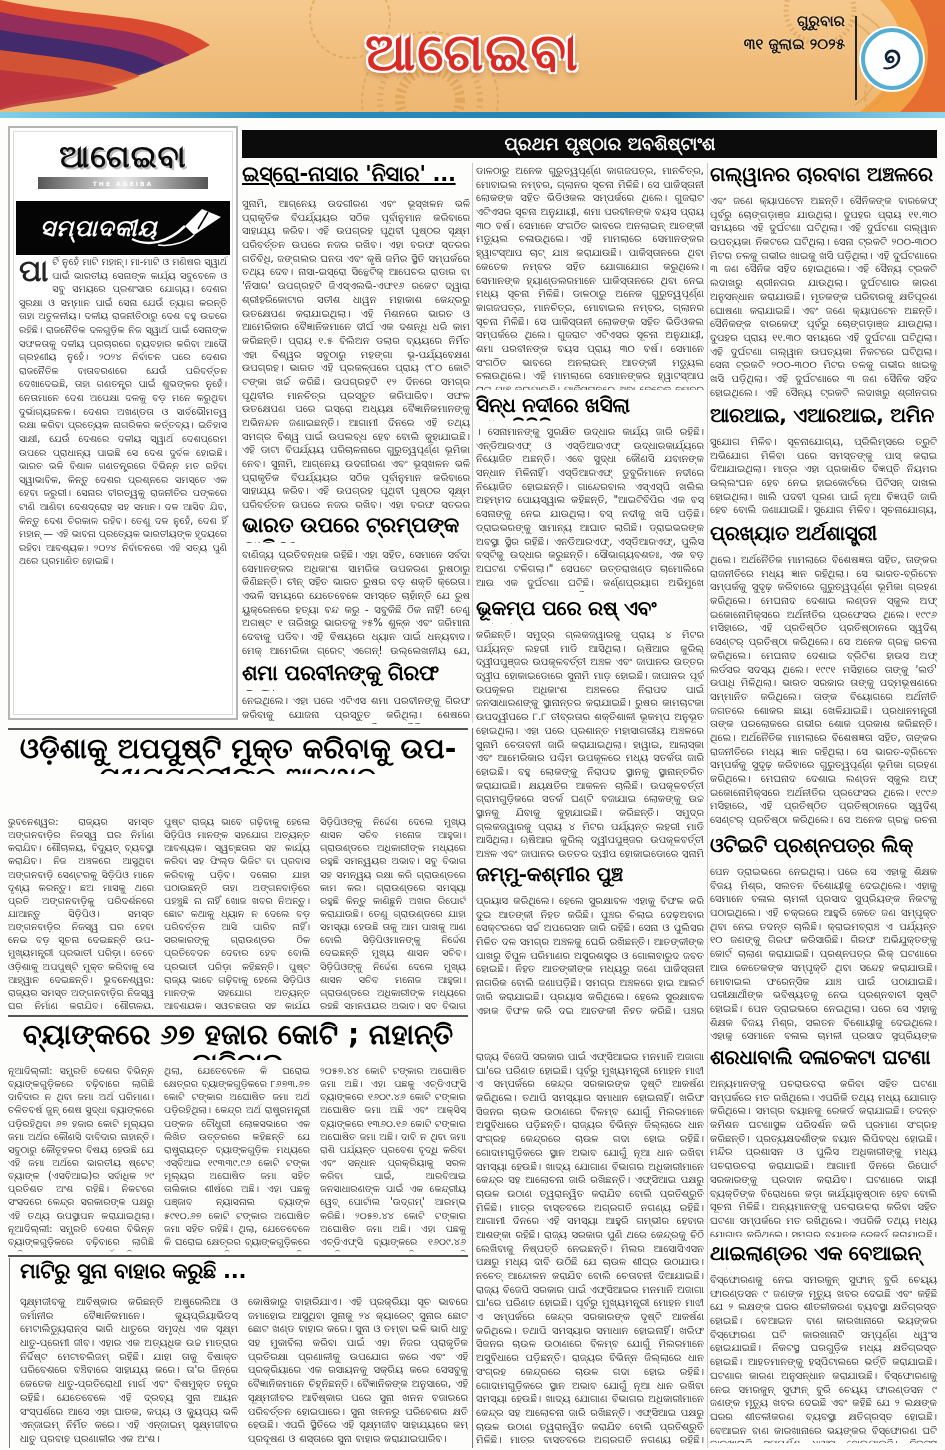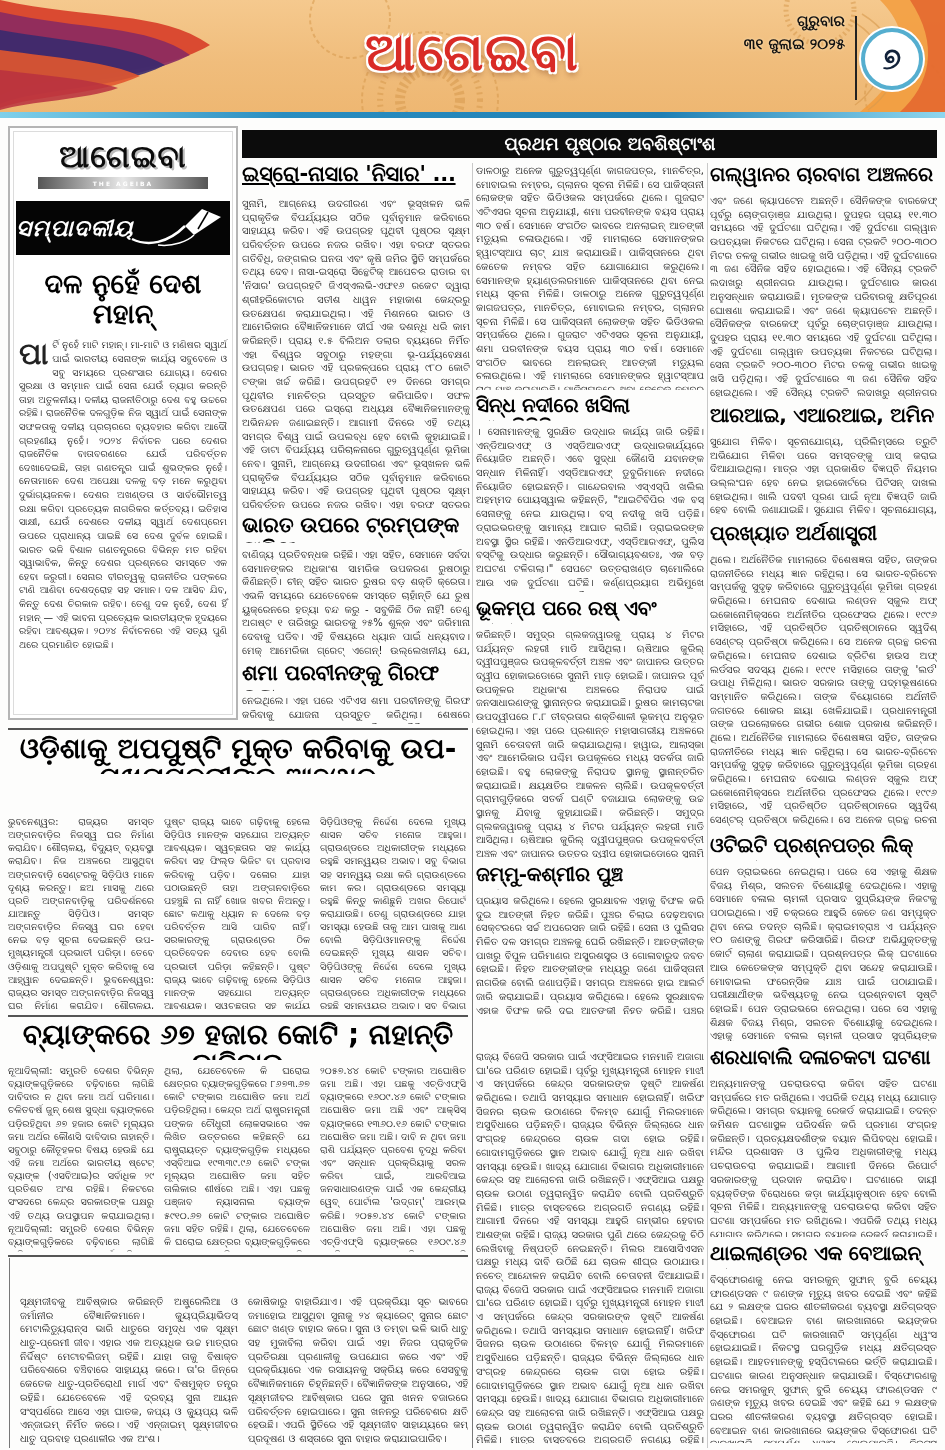--- a/index.html
+++ b/index.html
@@ -27,21 +27,21 @@
   .edbox{position:absolute;left:8px;top:126px;width:230px;height:594px;background:#fff;
          border:2px solid #b5b5b5;outline:1px solid #dcdcdc;outline-offset:-6px;
          box-sizing:border-box;padding:10px 9px;overflow:hidden;}
   .edlogo{font-size:31px;font-weight:800;color:#0c0c0c;text-align:center;letter-spacing:1px;
           text-shadow:2px 2px 0 #bbb;}
   .edlogobar{margin:2px auto 0;width:82%;height:12px;
              background:linear-gradient(90deg,#555,#e9e9e9 50%,#555);
              display:flex;align-items:center;justify-content:center;}
   .edlogobar span{font-size:6px;letter-spacing:2px;color:#fff;font-weight:bold;}
   .edbanner{margin:12px -3px 0;height:54px;background:#050505;position:relative;
-            display:flex;align-items:center;padding-left:0;box-sizing:border-box;}
+            display:flex;align-items:center;padding-left:24px;box-sizing:border-box;}
   .edbanner .lbl{color:#fff;font-size:23px;font-weight:800;font-style:italic;letter-spacing:1px;}
   .edbanner svg{position:absolute;right:6px;top:4px;}
   .edhead{font-size:27px;font-weight:800;color:#000;text-align:center;margin:14px 0 10px;line-height:1.1;}
   .edbody{font-size:9.6px;line-height:1.42;text-align:justify;color:#222;}
   .dropcap{float:left;font-size:30px;font-weight:bold;line-height:.9;padding:2px 4px 0 0;}
   
   .abs{position:absolute;box-sizing:border-box;overflow:hidden;}
   .secbanner{background:#0c0c0c;color:#fff;font-weight:800;text-align:center;
              display:flex;align-items:center;justify-content:center;}
   .col-h{font-weight:800;color:#000;line-height:1.12;letter-spacing:-.3px;font-size:20px;}
@@ -100,21 +100,20 @@
     </div>
     <div class="edbanner">
       <span class="lbl">ସମ୍ପାଦକୀୟ</span>
       <svg width="96" height="46" viewBox="0 0 96 46">
         <path d="M74 4 L93 12 L66 30 L57 21 Z" fill="#fff"></path>
         <path d="M80 7 L70 24" stroke="#000" stroke-width="1.5"></path>
         <path d="M57 21 C40 38 20 42 4 34" stroke="#fff" fill="none" stroke-width="2.5"></path>
         <path d="M30 40 C45 42 60 36 66 30" stroke="#fff" fill="none" stroke-width="1.5"></path>
       </svg>
     </div>
-    <div class="edhead">ଦଳ ନୁହେଁ ଦେଶ ମହାନ୍</div>
     <div class="edbody">
       <span class="dropcap">ପା</span><span>ର୍ଟି ନୁହେଁ ମାଟି ମହାନ୍। ମା-ମାଟି ଓ ମଣିଷର ସ୍ୱାର୍ଥ ପାଇଁ ଭାରତୀୟ ସେନାଙ୍କ କାର୍ଯ୍ୟ ସବୁବେଳେ ଓ ସବୁ ସମୟରେ ପ୍ରଶଂସାର ଯୋଗ୍ୟ। ଦେଶର ସୁରକ୍ଷା ଓ ସମ୍ମାନ ପାଇଁ ସେନା ଯେଉଁ ତ୍ୟାଗ କରନ୍ତି ତାହା ଅତୁଳନୀୟ। ଦଳୀୟ ରାଜନୀତିଠାରୁ ଦେଶ ବହୁ ଉଚ୍ଚରେ ରହିଛି। ରାଜନୈତିକ ଦଳଗୁଡ଼ିକ ନିଜ ସ୍ୱାର୍ଥ ପାଇଁ ସେନାଙ୍କ ସଫଳତାକୁ ଦଳୀୟ ପ୍ରଚାରରେ ବ୍ୟବହାର କରିବା ଆଦୌ ଗ୍ରହଣୀୟ ନୁହେଁ। ୨୦୨୪ ନିର୍ବାଚନ ପରେ ଦେଶର ରାଜନୈତିକ ବାତାବରଣରେ ଯେଉଁ ପରିବର୍ତ୍ତନ ଦେଖାଦେଇଛି, ତାହା ଗଣତନ୍ତ୍ର ପାଇଁ ଶୁଭଙ୍କର ନୁହେଁ। ନେତାମାନେ ଦେଶ ଅପେକ୍ଷା ଦଳକୁ ବଡ଼ ମନେ କରୁଥିବା ଦୁର୍ଭାଗ୍ୟଜନକ। ଦେଶର ଅଖଣ୍ଡତା ଓ ସାର୍ବଭୌମତ୍ୱ ରକ୍ଷା କରିବା ପ୍ରତ୍ୟେକ ନାଗରିକର କର୍ତ୍ତବ୍ୟ। ଇତିହାସ ସାକ୍ଷୀ, ଯେଉଁ ଦେଶରେ ଦଳୀୟ ସ୍ୱାର୍ଥ ଦେଶପ୍ରେମ ଉପରେ ପ୍ରାଧାନ୍ୟ ପାଇଛି ସେ ଦେଶ ଦୁର୍ବଳ ହୋଇଛି। ଭାରତ ଭଳି ବିଶାଳ ଗଣତନ୍ତ୍ରରେ ବିଭିନ୍ନ ମତ ରହିବା ସ୍ୱାଭାବିକ, କିନ୍ତୁ ଦେଶର ପ୍ରଶ୍ନରେ ସମସ୍ତେ ଏକ ହେବା ଜରୁରୀ। ସେନାର ବୀରତ୍ୱକୁ ରାଜନୀତିର ପଙ୍କରେ ଟାଣି ଆଣିବା ଦେଶଦ୍ରୋହ ସହ ସମାନ। ଦଳ ଆସିବ ଯିବ, କିନ୍ତୁ ଦେଶ ଚିରକାଳ ରହିବ। ତେଣୁ ଦଳ ନୁହେଁ, ଦେଶ ହିଁ ମହାନ୍ — ଏହି ଭାବନା ପ୍ରତ୍ୟେକ ଭାରତୀୟଙ୍କ ହୃଦୟରେ ରହିବା ଆବଶ୍ୟକ। ୨୦୨୪ ନିର୍ବାଚନରେ ଏହି ସତ୍ୟ ପୁଣି ଥରେ ପ୍ରମାଣିତ ହୋଇଛି।</span>
     </div>
   </aside>
 
   <div class="abs secbanner" style="left:242px;top:130px;width:695px;height:28px;font-size:18px;padding-left:41px;">ପ୍ରଥମ ପୃଷ୍ଠାର ଅବଶିଷ୍ଟାଂଶ</div>
 
   <div class="abs col-h" style="left:242px;top:163px;width:228px;height:29px;font-size:21px;text-decoration:underline;">ଇସ୍ରୋ-ନାସାର 'ନିସାର' ...</div>
   <div class="abs body-t fill" style="left:242px;top:197px;width:228px;height:312px;">ସୁନାମି, ଆଗ୍ନେୟ ଉଦଗୀରଣ ଏବଂ ଭୂସ୍ଖଳନ ଭଳି ପ୍ରାକୃତିକ ବିପର୍ଯ୍ୟୟର ସଠିକ ପୂର୍ବାନୁମାନ କରିବାରେ ସାହାଯ୍ୟ କରିବ। ଏହି ଉପଗ୍ରହ ପୃଥିବୀ ପୃଷ୍ଠର ସୂକ୍ଷ୍ମ ପରିବର୍ତ୍ତନ ଉପରେ ନଜର ରଖିବ। ଏହା ବରଫ ସ୍ତରର ଗତିବିଧି, ଜଙ୍ଗଲର ଘନତା ଏବଂ କୃଷି ଜମିର ସ୍ଥିତି ସମ୍ପର୍କରେ ତଥ୍ୟ ଦେବ। ନାସା-ଇସ୍ରୋ ସିନ୍ଥେଟିକ୍ ଆପେଚର ରାଡାର ବା 'ନିସାର' ଉପଗ୍ରହଟି ଜିଏସ୍ଏଲଭି-ଏଫ୧୬ ରକେଟ ଦ୍ୱାରା ଶ୍ରୀହରିକୋଟାର ସତୀଶ ଧାୱନ ମହାକାଶ କେନ୍ଦ୍ରରୁ ଉତକ୍ଷେପଣ କରାଯାଇଥିଲା। ଏହି ମିଶନରେ ଭାରତ ଓ ଆମେରିକାର ବୈଜ୍ଞାନିକମାନେ ଦୀର୍ଘ ଏକ ଦଶନ୍ଧି ଧରି କାମ କରିଛନ୍ତି। ପ୍ରାୟ ୧.୫ ବିଲିଅନ ଡଲାର ବ୍ୟୟରେ ନିର୍ମିତ ଏହା ବିଶ୍ୱର ସବୁଠାରୁ ମହଙ୍ଗା ଭୂ-ପର୍ଯ୍ୟବେକ୍ଷଣ ଉପଗ୍ରହ। ଭାରତ ଏହି ପ୍ରକଳ୍ପରେ ପ୍ରାୟ ୯୮୦ କୋଟି ଟଙ୍କା ଖର୍ଚ୍ଚ କରିଛି। ଉପଗ୍ରହଟି ୧୨ ଦିନରେ ସମଗ୍ର ପୃଥିବୀର ମାନଚିତ୍ର ପ୍ରସ୍ତୁତ କରିପାରିବ। ସଫଳ ଉତକ୍ଷେପଣ ପରେ ଇସ୍ରୋ ଅଧ୍ୟକ୍ଷ ବୈଜ୍ଞାନିକମାନଙ୍କୁ ଅଭିନନ୍ଦନ ଜଣାଇଛନ୍ତି। ଆଗାମୀ ଦିନରେ ଏହି ତଥ୍ୟ ସମଗ୍ର ବିଶ୍ୱ ପାଇଁ ଉପଲବ୍ଧ ହେବ ବୋଲି କୁହାଯାଇଛି। ଏହି ଡାଟା ବିପର୍ଯ୍ୟୟ ପରିଚାଳନାରେ ଗୁରୁତ୍ୱପୂର୍ଣ୍ଣ ଭୂମିକା ନେବ। ସୁନାମି, ଆଗ୍ନେୟ ଉଦଗୀରଣ ଏବଂ ଭୂସ୍ଖଳନ ଭଳି ପ୍ରାକୃତିକ ବିପର୍ଯ୍ୟୟର ସଠିକ ପୂର୍ବାନୁମାନ କରିବାରେ ସାହାଯ୍ୟ କରିବ। ଏହି ଉପଗ୍ରହ ପୃଥିବୀ ପୃଷ୍ଠର ସୂକ୍ଷ୍ମ ପରିବର୍ତ୍ତନ ଉପରେ ନଜର ରଖିବ। ଏହା ବରଫ ସ୍ତରର ଗତିବିଧି, ଜଙ୍ଗଲର ଘନତା ଏବଂ କୃଷି ଜମିର ସ୍ଥିତି ସମ୍ପର୍କରେ ତଥ୍ୟ ଦେବ। ନାସା-ଇସ୍ରୋ ସିନ୍ଥେଟିକ୍ ଆପେଚର ରାଡାର ବା 'ନିସାର' ଉପଗ୍ରହଟି ଜିଏସ୍ଏଲଭି-ଏଫ୧୬ ରକେଟ ଦ୍ୱାରା ଶ୍ରୀହରିକୋଟାର ସତୀଶ ଧାୱନ ମହାକାଶ କେନ୍ଦ୍ରରୁ ଉତକ୍ଷେପଣ କରାଯାଇଥିଲା। ଏହି ମିଶନରେ ଭାରତ ଓ ଆମେରିକାର ବୈଜ୍ଞାନିକମାନେ ଦୀର୍ଘ ଏକ ଦଶନ୍ଧି ଧରି କାମ କରିଛନ୍ତି। ପ୍ରାୟ ୧.୫ ବିଲିଅନ ଡଲାର ବ୍ୟୟରେ ନିର୍ମିତ ଏହା ବିଶ୍ୱର ସବୁଠାରୁ ମହଙ୍ଗା ଭୂ-ପର୍ଯ୍ୟବେକ୍ଷଣ ଉପଗ୍ରହ। ଭାରତ ଏହି ପ୍ରକଳ୍ପରେ ପ୍ରାୟ ୯୮୦ କୋଟି ଟଙ୍କା ଖର୍ଚ୍ଚ କରିଛି। ଉପଗ୍ରହଟି ୧୨ ଦିନରେ ସମଗ୍ର ପୃଥିବୀର ମାନଚିତ୍ର ପ୍ରସ୍ତୁତ କରିପାରିବ। ସଫଳ ଉତକ୍ଷେପଣ ପରେ ଇସ୍ରୋ ଅଧ୍ୟକ୍ଷ ବୈଜ୍ଞାନିକମାନଙ୍କୁ ଅଭିନନ୍ଦନ ଜଣାଇଛନ୍ତି। ଆଗାମୀ ଦିନରେ ଏହି ତଥ୍ୟ ସମଗ୍ର ବିଶ୍ୱ ପାଇଁ ଉପଲବ୍ଧ ହେବ ବୋଲି କୁହାଯାଇଛି। ଏହି ଡାଟା ବିପର୍ଯ୍ୟୟ ପରିଚାଳନାରେ ଗୁରୁତ୍ୱପୂର୍ଣ୍ଣ ଭୂମିକା ନେବ।</div>
   <div class="abs col-h" style="left:242px;top:514px;width:228px;height:29px;font-size:21px;">ଭାରତ ଉପରେ ଟ୍ରମ୍ପଙ୍କ ଟାରିଫ ...</div>
@@ -151,20 +150,21 @@
   <div class="abs body-t fill" style="left:320px;top:815px;width:146px;height:194px;font-size:9.6px;">ସିଡ଼ିପିଓଙ୍କୁ ନିର୍ଦ୍ଦେଶ ଦେଲେ ମୁଖ୍ୟ ଶାସନ ସଚିବ ମନୋଜ ଆହୁଜା। ଗ୍ରାଉଣ୍ଡରେ ଅଧିକାରୀଙ୍କ ମଧ୍ୟରେ ରହୁଛି ସମନ୍ୱୟର ଅଭାବ। ସବୁ ବିଭାଗ ସହ ସମନ୍ୱୟ ରକ୍ଷା କରି ଗ୍ରାଉଣ୍ଡରେ କାମ କର। ଗ୍ରାଉଣ୍ଡରେ ସମସ୍ୟା ରହୁଛି କିନ୍ତୁ କାଣିଛୁନି ଅଖର ରିପୋର୍ଟ କରାଯାଉଛି। ତେଣୁ ଗ୍ରାଉଣ୍ଡରେ ଯାହା ସମସ୍ୟା ହେଉଛି ତାକୁ ଆମ ପାଖକୁ ଆଣ ବୋଲି ସିଡ଼ିପିଓମାନଙ୍କୁ ନିର୍ଦ୍ଦେଶ ଦେଇଛନ୍ତି ମୁଖ୍ୟ ଶାସନ ସଚିବ। ସିଡ଼ିପିଓଙ୍କୁ ନିର୍ଦ୍ଦେଶ ଦେଲେ ମୁଖ୍ୟ ଶାସନ ସଚିବ ମନୋଜ ଆହୁଜା। ଗ୍ରାଉଣ୍ଡରେ ଅଧିକାରୀଙ୍କ ମଧ୍ୟରେ ରହୁଛି ସମନ୍ୱୟର ଅଭାବ। ସବୁ ବିଭାଗ ସହ ସମନ୍ୱୟ ରକ୍ଷା କରି ଗ୍ରାଉଣ୍ଡରେ କାମ କର। ଗ୍ରାଉଣ୍ଡରେ ସମସ୍ୟା ରହୁଛି କିନ୍ତୁ କାଣିଛୁନି ଅଖର ରିପୋର୍ଟ କରାଯାଉଛି। ତେଣୁ ଗ୍ରାଉଣ୍ଡରେ ଯାହା ସମସ୍ୟା ହେଉଛି ତାକୁ ଆମ ପାଖକୁ ଆଣ ବୋଲି ସିଡ଼ିପିଓମାନଙ୍କୁ ନିର୍ଦ୍ଦେଶ ଦେଇଛନ୍ତି ମୁଖ୍ୟ ଶାସନ ସଚିବ।</div>
 
   <div class="hr" style="left:8px;top:1015px;width:460px;"></div>
   <div class="abs big-h" style="left:8px;top:1020px;width:460px;height:40px;font-size:28px;">ବ୍ୟାଙ୍କରେ ୬୭ ହଜାର କୋଟି ; ନାହାନ୍ତି ଦାବିଦାର</div>
   <div class="abs body-t fill" style="left:8px;top:1064px;width:146px;height:188px;font-size:9.6px;">ନୂଆଦିଲ୍ଲୀ: ସମ୍ପ୍ରତି ଦେଶର ବିଭିନ୍ନ ବ୍ୟାଙ୍କଗୁଡ଼ିକରେ ବଢ଼ିବାରେ ଲାଗିଛି ଦାବିଦାର ନ ଥିବା ଜମା ଅର୍ଥ ପରିମାଣ। ଚଳିତବର୍ଷ ଜୁନ୍ ଶେଷ ସୁଦ୍ଧା ବ୍ୟାଙ୍କରେ ପଡ଼ିରହିଥିବା ୬୭ ହଜାର କୋଟି ମୂଲ୍ୟର ଜମା ଅର୍ଥର କୌଣସି ଦାବିଦାର ନାହାନ୍ତି। ସବୁଠାରୁ କୌତୂହଳର ବିଷୟ ହେଉଛି ଯେ ଏହି ଜମା ଅର୍ଥରେ ଭାରତୀୟ ଷ୍ଟେଟ୍ ବ୍ୟାଙ୍କ (ଏସବିଆଇ)ର ସର୍ବାଧିକ ୨୯ ପ୍ରତିଶତ ଅଂଶ ରହିଛି। ନିକଟରେ ସଂସଦରେ କେନ୍ଦ୍ର ସରକାରଙ୍କ ପକ୍ଷରୁ ଏହି ତଥ୍ୟ ଉପସ୍ଥାପନ କରାଯାଇଥିଲା। ନୂଆଦିଲ୍ଲୀ: ସମ୍ପ୍ରତି ଦେଶର ବିଭିନ୍ନ ବ୍ୟାଙ୍କଗୁଡ଼ିକରେ ବଢ଼ିବାରେ ଲାଗିଛି ଦାବିଦାର ନ ଥିବା ଜମା ଅର୍ଥ ପରିମାଣ। ଚଳିତବର୍ଷ ଜୁନ୍ ଶେଷ ସୁଦ୍ଧା ବ୍ୟାଙ୍କରେ ପଡ଼ିରହିଥିବା ୬୭ ହଜାର କୋଟି ମୂଲ୍ୟର ଜମା ଅର୍ଥର କୌଣସି ଦାବିଦାର ନାହାନ୍ତି। ସବୁଠାରୁ କୌତୂହଳର ବିଷୟ ହେଉଛି ଯେ ଏହି ଜମା ଅର୍ଥରେ ଭାରତୀୟ ଷ୍ଟେଟ୍ ବ୍ୟାଙ୍କ (ଏସବିଆଇ)ର ସର୍ବାଧିକ ୨୯ ପ୍ରତିଶତ ଅଂଶ ରହିଛି। ନିକଟରେ ସଂସଦରେ କେନ୍ଦ୍ର ସରକାରଙ୍କ ପକ୍ଷରୁ ଏହି ତଥ୍ୟ ଉପସ୍ଥାପନ କରାଯାଇଥିଲା।</div>
   <div class="abs body-t fill" style="left:164px;top:1064px;width:146px;height:188px;font-size:9.6px;">ଥିଲା, ଯେତେବେଳେ କି ଘରୋଇ କ୍ଷେତ୍ରର ବ୍ୟାଙ୍କଗୁଡ଼ିକରେ ୮୬୭୩.୬୭ କୋଟି ଟଙ୍କାର ଅଘୋଷିତ ଜମା ଅର୍ଥ ପଡ଼ିରହିଥିଲା। କେନ୍ଦ୍ର ଅର୍ଥ ରାଷ୍ଟ୍ରମନ୍ତ୍ରୀ ପଙ୍କଜ ଚୌଧୁରୀ ଲୋକସଭାରେ ଏକ ଲିଖିତ ଉତ୍ତରରେ କହିଛନ୍ତି ଯେ ରାଷ୍ଟ୍ରାୟତ୍ତ ବ୍ୟାଙ୍କଗୁଡ଼ିକ ମଧ୍ୟରେ ଏସ୍‌ବିଆଇ ୧୯୩୩୯.୯୬ କୋଟି ଟଙ୍କା ମୂଲ୍ୟର ଅଘୋଷିତ ଜମା ସହିତ ତାଲିକାର ଶୀର୍ଷରେ ଅଛି। ଏହା ପଛକୁ ପଞ୍ଜାବ ନ୍ୟାସନାଲ ବ୍ୟାଙ୍କ ୫୯୧୦.୬୭ କୋଟି ଟଙ୍କାର ଅଘୋଷିତ ଜମା ସହିତ ରହିଛି। ଥିଲା, ଯେତେବେଳେ କି ଘରୋଇ କ୍ଷେତ୍ରର ବ୍ୟାଙ୍କଗୁଡ଼ିକରେ ୮୬୭୩.୬୭ କୋଟି ଟଙ୍କାର ଅଘୋଷିତ ଜମା ଅର୍ଥ ପଡ଼ିରହିଥିଲା। କେନ୍ଦ୍ର ଅର୍ଥ ରାଷ୍ଟ୍ରମନ୍ତ୍ରୀ ପଙ୍କଜ ଚୌଧୁରୀ ଲୋକସଭାରେ ଏକ ଲିଖିତ ଉତ୍ତରରେ କହିଛନ୍ତି ଯେ ରାଷ୍ଟ୍ରାୟତ୍ତ ବ୍ୟାଙ୍କଗୁଡ଼ିକ ମଧ୍ୟରେ ଏସ୍‌ବିଆଇ ୧୯୩୩୯.୯୬ କୋଟି ଟଙ୍କା ମୂଲ୍ୟର ଅଘୋଷିତ ଜମା ସହିତ ତାଲିକାର ଶୀର୍ଷରେ ଅଛି। ଏହା ପଛକୁ ପଞ୍ଜାବ ନ୍ୟାସନାଲ ବ୍ୟାଙ୍କ ୫୯୧୦.୬୭ କୋଟି ଟଙ୍କାର ଅଘୋଷିତ ଜମା ସହିତ ରହିଛି।</div>
   <div class="abs body-t fill" style="left:320px;top:1064px;width:146px;height:188px;font-size:9.6px;">୨୦୫୭.୪୪ କୋଟି ଟଙ୍କାର ଅଘୋଷିତ ଜମା ଅଛି। ଏହା ପଛକୁ ଏଚ୍‌ଡିଏଫ୍‌ସି ବ୍ୟାଙ୍କରେ ୧୬୦୯.୪୬ କୋଟି ଟଙ୍କାର ଅଘୋଷିତ ଜମା ଅଛି ଏବଂ ଆକ୍ସିସ୍ ବ୍ୟାଙ୍କରେ ୧୩୬୦.୧୬ କୋଟି ଟଙ୍କାର ଅଘୋଷିତ ଜମା ଅଛି। ଦାବି ନ ଥିବା ଜମା ରାଶି ପର୍ଯ୍ୟନ୍ତ ପ୍ରବେଶ ବୃଦ୍ଧି କରିବା ଏବଂ ସନ୍ଧାନ ପ୍ରକ୍ରିୟାକୁ ସରଳ କରିବା ପାଇଁ, ଆରବିଆଇ ଜନସାଧାରଣଙ୍କ ପାଇଁ ଏକ କେନ୍ଦ୍ରୀୟ ୱେବ୍ ପୋର୍ଟାଲ 'ଉଦ୍ଗମ୍' ଆରମ୍ଭ କରିଛି। ୨୦୫୭.୪୪ କୋଟି ଟଙ୍କାର ଅଘୋଷିତ ଜମା ଅଛି। ଏହା ପଛକୁ ଏଚ୍‌ଡିଏଫ୍‌ସି ବ୍ୟାଙ୍କରେ ୧୬୦୯.୪୬ କୋଟି ଟଙ୍କାର ଅଘୋଷିତ ଜମା ଅଛି ଏବଂ ଆକ୍ସିସ୍ ବ୍ୟାଙ୍କରେ ୧୩୬୦.୧୬ କୋଟି ଟଙ୍କାର ଅଘୋଷିତ ଜମା ଅଛି। ଦାବି ନ ଥିବା ଜମା ରାଶି ପର୍ଯ୍ୟନ୍ତ ପ୍ରବେଶ ବୃଦ୍ଧି କରିବା ଏବଂ ସନ୍ଧାନ ପ୍ରକ୍ରିୟାକୁ ସରଳ କରିବା ପାଇଁ, ଆରବିଆଇ ଜନସାଧାରଣଙ୍କ ପାଇଁ ଏକ କେନ୍ଦ୍ରୀୟ ୱେବ୍ ପୋର୍ଟାଲ 'ଉଦ୍ଗମ୍' ଆରମ୍ଭ କରିଛି।</div>
 
   <div class="hr" style="left:8px;top:1255px;width:460px;"></div>
   <div class="vr dark" style="left:9px;top:1258px;height:190px;"></div>
+  <div class="abs col-h" style="left:20px;top:1260px;width:300px;height:30px;font-size:21px;">ମାଟିରୁ ସୁନା ବାହାର କରୁଛି ...</div>
   <div class="abs body-t fill" style="left:20px;top:1295px;width:218px;height:150px;">ସୂକ୍ଷ୍ମଜୀବକୁ ଆବିଷ୍କାର କରିଛନ୍ତି ଅଷ୍ଟ୍ରେଲିଆ ଓ ଜର୍ମାନୀର ବୈଜ୍ଞାନିକମାନେ। କ୍ୟୁପ୍ରିୟାଭିଡସ୍ ମେଟାଲିଡ୍ୟୁରାନ୍ସ ଭାରି ଧାତୁରେ ସମୃଦ୍ଧ ଏକ ସୂକ୍ଷ୍ମ ଧାତୁ-ପ୍ରେମୀ ଜୀବ। ଏହାର ଏକ ଅତ୍ୟଧିକ ଉଚ୍ଚ ମାତ୍ରାର ନିର୍ଦ୍ଦିଷ୍ଟ ମେଟାବଲିଜମ୍ ରହିଛି। ଯାହା ତାକୁ ବିଷାକ୍ତ ପରିବେଶରେ ବଞ୍ଚିବାରେ ସାହାଯ୍ୟ କରେ। ତା'ର ଜିନ୍‌ରେ କେତେକ ଧାତୁ-ପ୍ରତିରୋଧୀ ମାର୍ଗ ଏବଂ ବିଷମୁକ୍ତ ତନ୍ତ୍ର ରହିଛି। ଯେତେବେଳେ ଏହି ଦ୍ରବ୍ୟ ସୁନା ଆୟନ ସଂସ୍ପର୍ଶରେ ଆସେ ଏହା ଘାତକ, କପ୍ୟ ଓ କ୍ୟୁପ୍ୟ ଭଳି ଏନ୍‌ଜାଇମ୍ ନିର୍ମିତ କରେ। ଏହି ଏନ୍‌ଜାଇମ୍ ସୂକ୍ଷ୍ମଜୀବର ଧାତୁ ପ୍ରବାହ ପ୍ରଣାଳୀର ଏକ ଅଂଶ।</div>
   <div class="abs body-t fill" style="left:248px;top:1295px;width:220px;height:150px;">କୋଷିକାରୁ ବାହାରିଯାଏ। ଏହି ପ୍ରକ୍ରିୟା ସୂଚ ଭାବରେ ଜମାହୋଇ ଆସୁଥିବା ସୁନାକୁ ୨୪ କ୍ୟାରେଟ୍ ସୁନାର ଛୋଟ ଛୋଟ ଖଣ୍ଡ ବାହାର କରେ। ସୁନା ଓ ତମ୍ବା ଭଳି ଭାରି ଧାତୁ ସହ ମୁକାବିଲା କରିବା ପାଇଁ ଏହା ନିଜର ପ୍ରାକୃତିକ ପ୍ରତିରକ୍ଷା ପ୍ରଣାଳୀକୁ ଉପଯୋଗ କରେ ଏବଂ ଏହି ପ୍ରକ୍ରିୟାରେ ଏକ ରସାୟନକୁ ସକ୍ରିୟ କରେ ସେସବୁକୁ ବୈଜ୍ଞାନିକମାନେ ଚିହ୍ନିଛନ୍ତି। ବୈଜ୍ଞାନିକଙ୍କ ଅନୁସାରେ, ଏହି ସୂକ୍ଷ୍ମଜୀବର ଆବିଷ୍କାର ପରେ ସୁନା ଖନନ ବଜାରରେ ପରିବର୍ତ୍ତନ ହୋଇପାରେ। ସୁନା ଖନନରୁ ପରିବେଶର କ୍ଷତି ହେଉଛି। ଏପରି ସ୍ଥିତିରେ ଏହି ସୂକ୍ଷ୍ମଜୀବ ସାହାଯ୍ୟରେ କମ୍ ପ୍ରଦୂଷଣ ଓ ଶସ୍ତାରେ ସୁନା ବାହାର କରାଯାଇପାରିବ।</div>
 
   <div class="vr" style="left:472px;top:163px;height:560px;"></div>
   <div class="vr dark" style="left:472px;top:728px;height:720px;"></div>
   <div class="vr" style="left:707px;top:163px;height:1285px;"></div>
 
 </div>
 
 </body></html>

